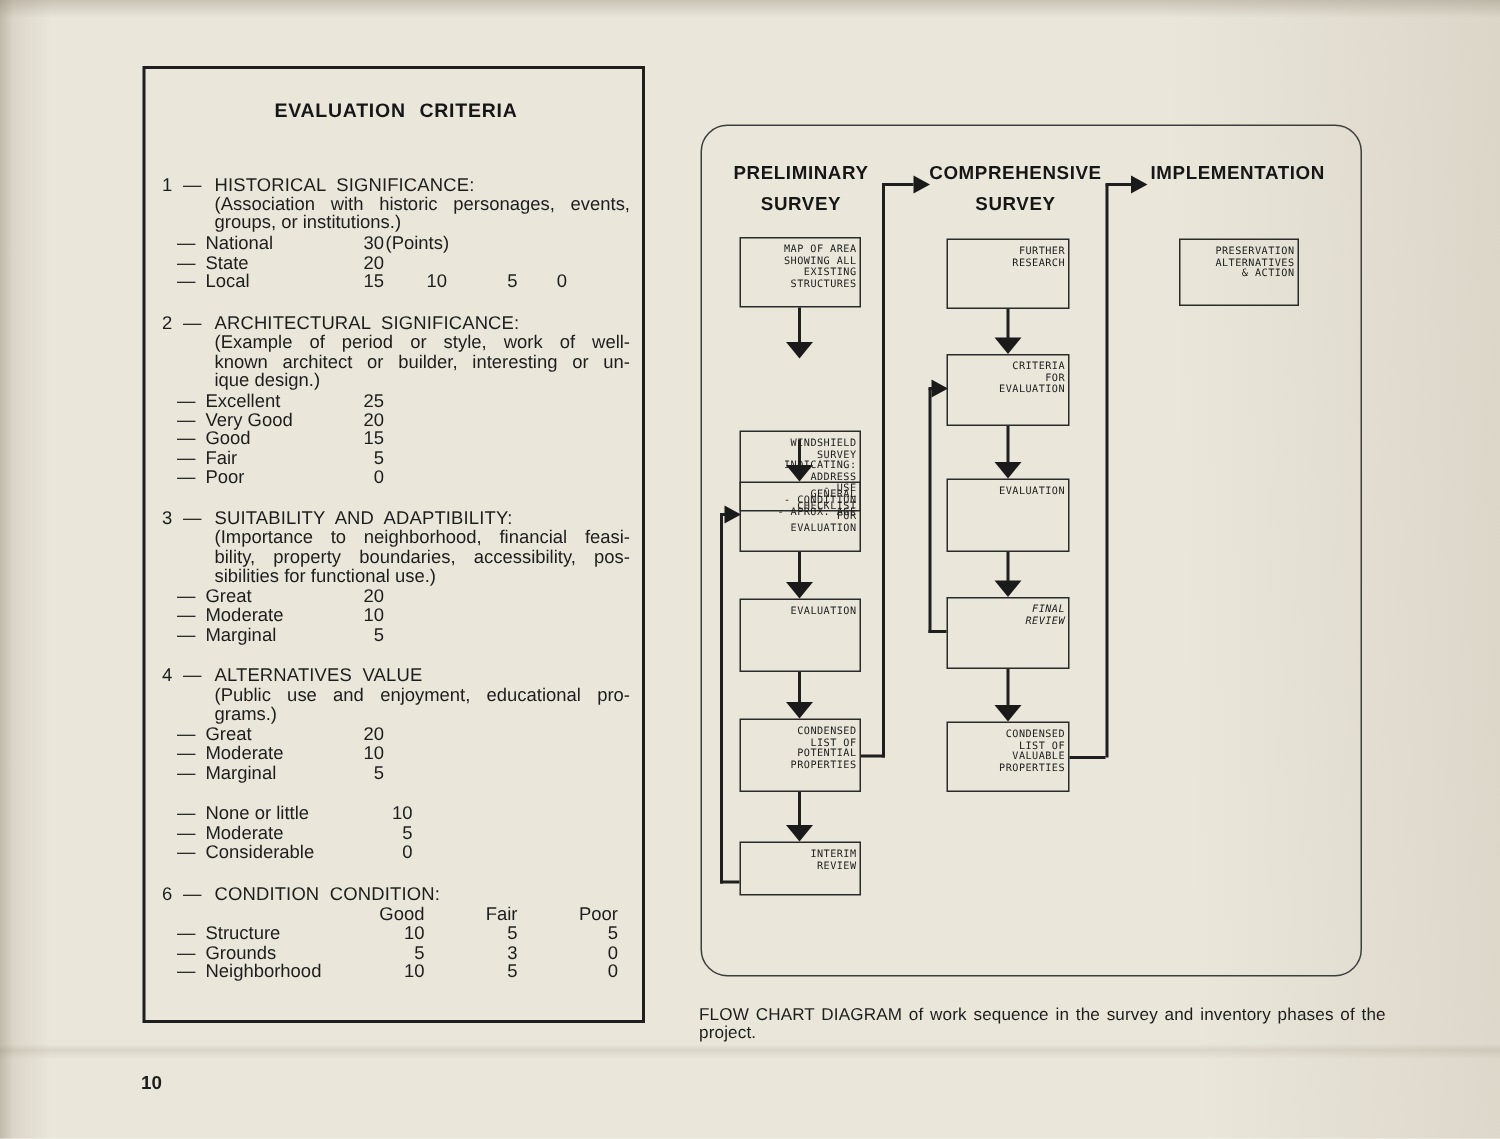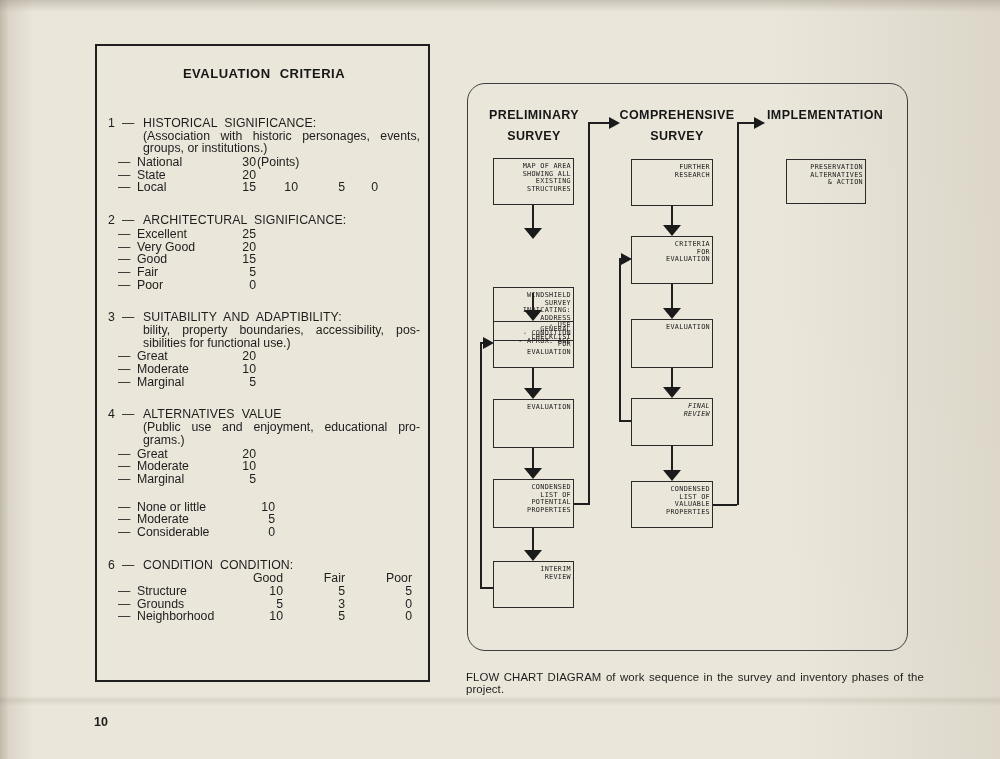--- a/index.html
+++ b/index.html
@@ -18,21 +18,21 @@
   .panel{
     position:absolute;left:95px;top:44px;width:335px;height:638px;
     border:2px solid #1f1f1f;box-sizing:border-box;
     padding:20px 8px 0 11px;
   }
   .panel-title{
     text-align:center;font-weight:bold;font-size:13px;letter-spacing:.5px;
     word-spacing:5px;margin-bottom:36px;color:#161616;
   }
   .sec{margin-bottom:15px;font-size:12.3px;line-height:12.7px;color:#1d1d1d;}
-  .sec-head{white-space:nowrap;margin-top:20px;}
+  .sec-head{white-space:nowrap;}
   .s-num{display:inline-block;width:14px;}
   .s-dash{display:inline-block;width:21px;}
   .s-title{word-spacing:3.5px;letter-spacing:.1px;}
   .desc{margin-left:35px;}
   .dline{text-align:justify;text-align-last:justify;}
   .dlast{text-align-last:left;}
   .items{margin-top:1px;}
   .item{position:relative;height:12.7px;padding-left:29px;white-space:nowrap;}
   .i-dash{position:absolute;left:10px;top:0;}
   .val{position:absolute;top:0;text-align:right;}
@@ -88,32 +88,38 @@
       </div>
       <div class="items">
         <div class="item"><span class="i-dash">—</span><span>National</span><span class="val v1">30</span><span class="val points">(Points)</span></div>
         <div class="item"><span class="i-dash">—</span><span>State</span><span class="val v1">20</span></div>
         <div class="item"><span class="i-dash">—</span><span>Local</span><span class="val v1">15</span><span class="val v2">10</span><span class="val v3">5</span><span class="val v4">0</span></div>
       </div>
     </div>
 
     <div class="sec">
       <div class="sec-head"><span class="s-num">2</span><span class="s-dash">—</span><span class="s-title">ARCHITECTURAL SIGNIFICANCE:</span></div>
+      <div class="desc">
+        <div class="dline">(Example of period or style, work of well-</div>
+        <div class="dline">known architect or builder, interesting or un-</div>
+        <div class="dline dlast">ique design.)</div>
+      </div>
       <div class="items">
         <div class="item"><span class="i-dash">—</span><span>Excellent</span><span class="val v1">25</span></div>
         <div class="item"><span class="i-dash">—</span><span>Very Good</span><span class="val v1">20</span></div>
         <div class="item"><span class="i-dash">—</span><span>Good</span><span class="val v1">15</span></div>
         <div class="item"><span class="i-dash">—</span><span>Fair</span><span class="val v1">5</span></div>
         <div class="item"><span class="i-dash">—</span><span>Poor</span><span class="val v1">0</span></div>
       </div>
     </div>
 
     <div class="sec">
       <div class="sec-head"><span class="s-num">3</span><span class="s-dash">—</span><span class="s-title">SUITABILITY AND ADAPTIBILITY:</span></div>
       <div class="desc">
+        <div class="dline">(Importance to neighborhood, financial feasi-</div>
         <div class="dline">bility, property boundaries, accessibility, pos-</div>
         <div class="dline dlast">sibilities for functional use.)</div>
       </div>
       <div class="items">
         <div class="item"><span class="i-dash">—</span><span>Great</span><span class="val v1">20</span></div>
         <div class="item"><span class="i-dash">—</span><span>Moderate</span><span class="val v1">10</span></div>
         <div class="item"><span class="i-dash">—</span><span>Marginal</span><span class="val v1">5</span></div>
       </div>
     </div>
 
@@ -199,21 +205,21 @@
       </div>
     <div class="fbox" style="left:25px;top:315px;width:81px;height:49px;">
         <div class="fbox-text">EVALUATION</div>
       </div>
     <div class="fbox" style="left:25px;top:395px;width:81px;height:49px;">
         <div class="fbox-text">CONDENSED
 LIST OF
 POTENTIAL
 PROPERTIES</div>
       </div>
-    <div class="fbox" style="left:25px;top:477px;width:81px;height:47px;">
+    <div class="fbox" style="left:25px;top:477px;width:81px;height:36px;">
         <div class="fbox-text">INTERIM
 REVIEW</div>
       </div>
 
     <div class="vline" style="left:64px;top:121px;height:25px;"></div>
     <div class="ah-down" style="left:56px;top:144px;"></div>
     <div class="vline" style="left:64px;top:209px;height:19px;"></div>
     <div class="ah-down" style="left:56px;top:226px;"></div>
     <div class="vline" style="left:64px;top:284px;height:21px;"></div>
     <div class="ah-down" style="left:56px;top:304px;"></div>

